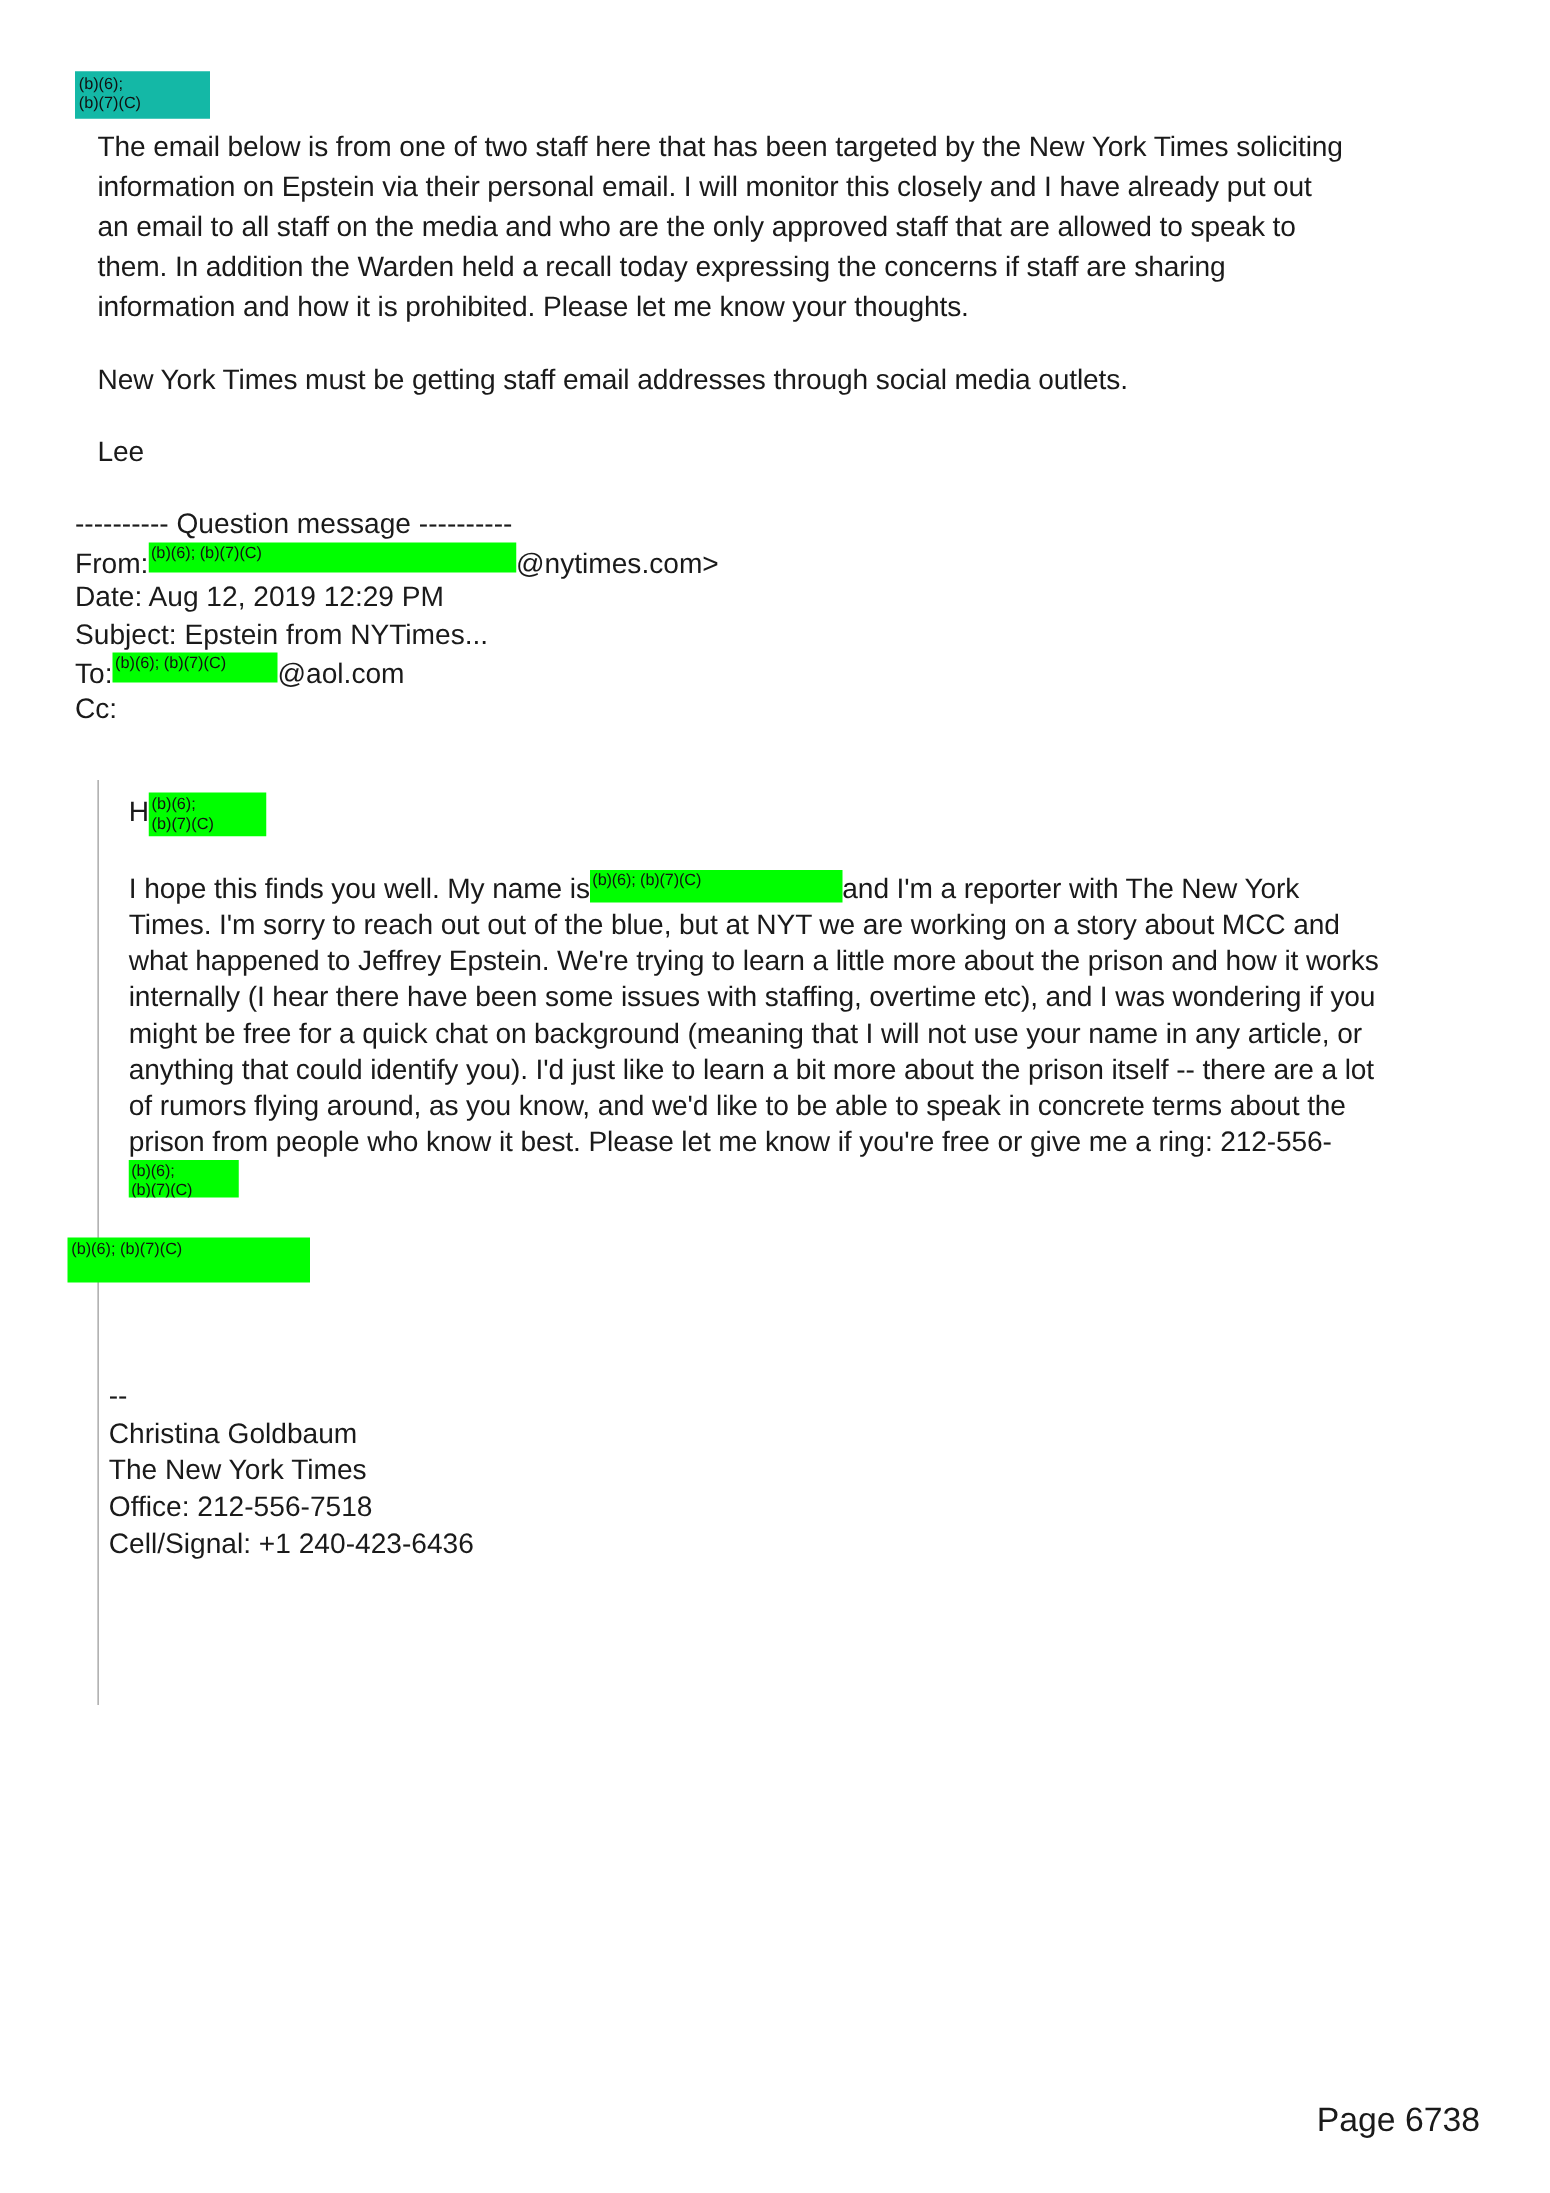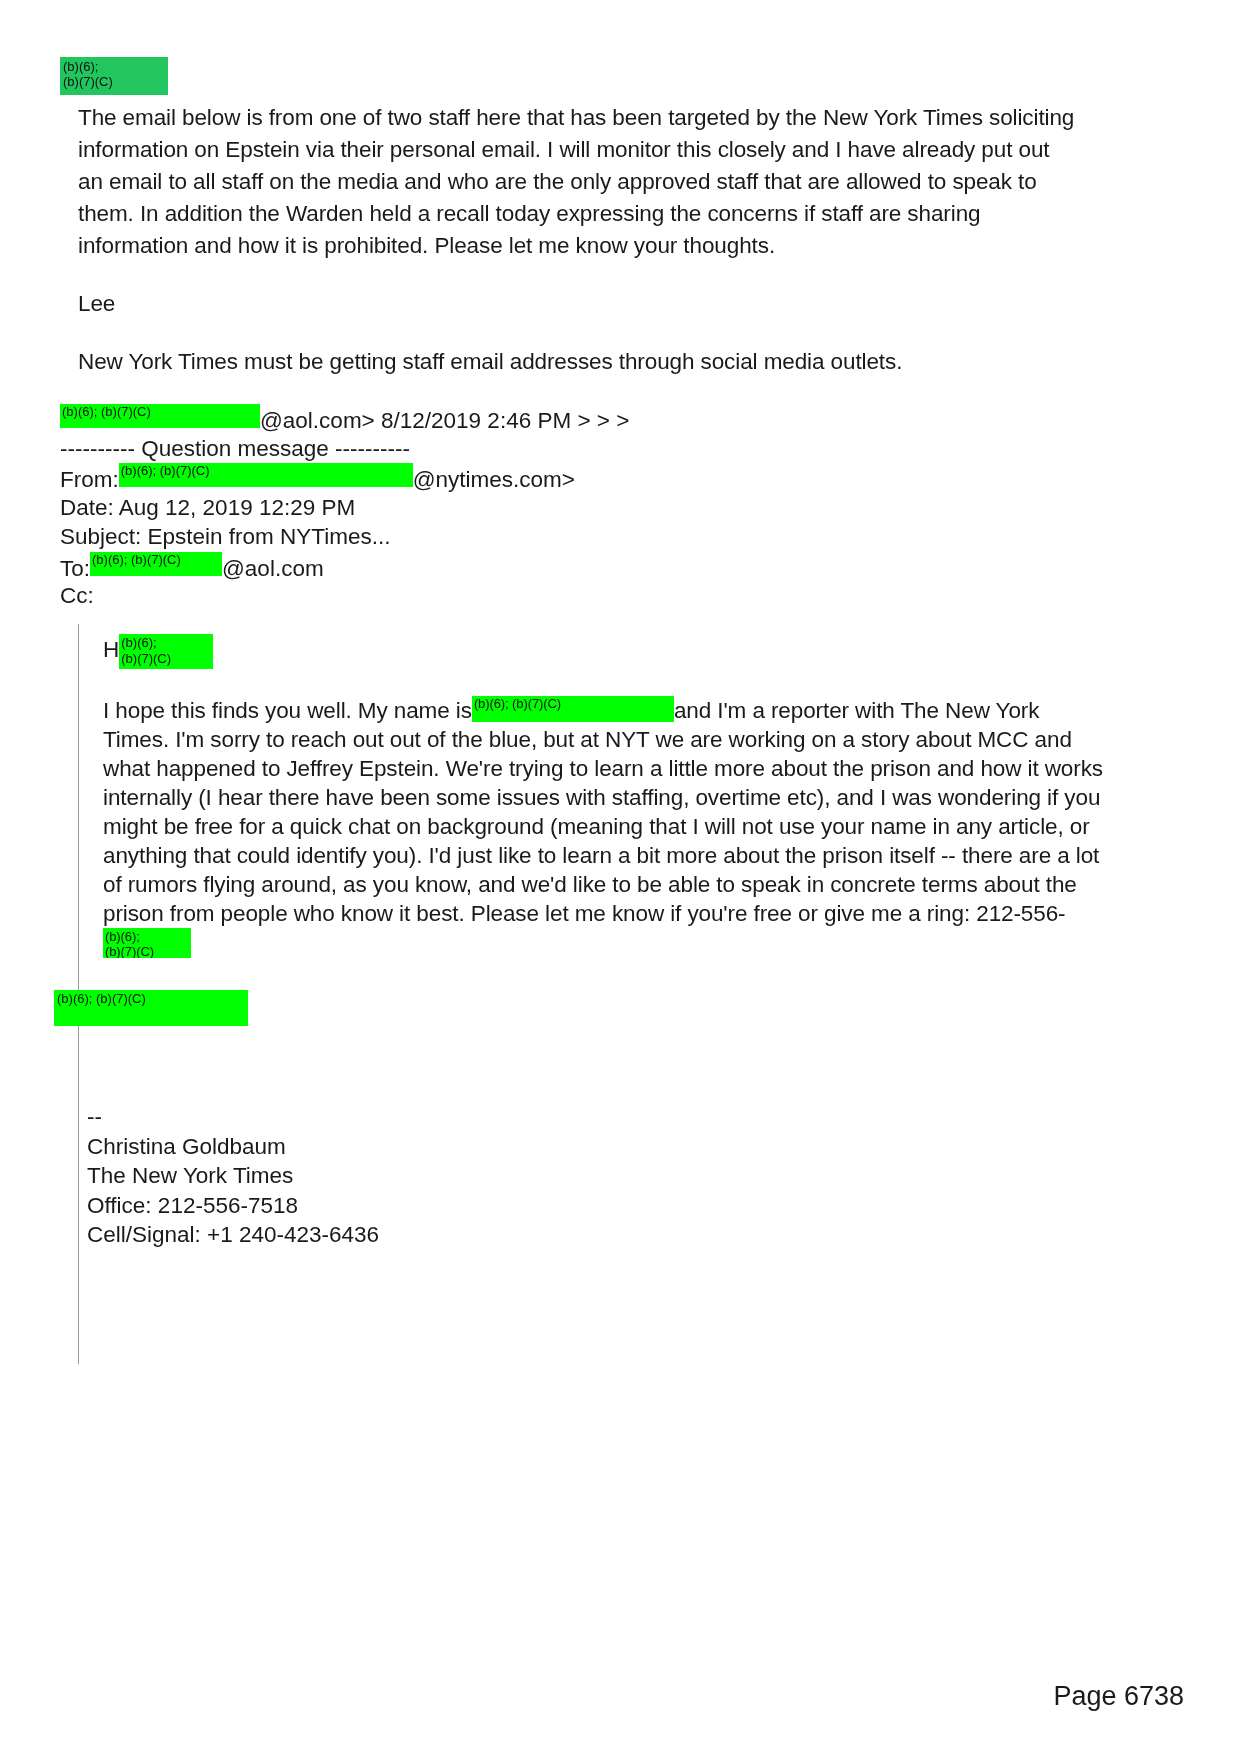--- a/index.html
+++ b/index.html
@@ -39,21 +39,21 @@
     white-space: pre-line;
   }
 
   
   .top-redaction {
     position: absolute;
     left: 60px;
     top: 57px;
     width: 108px;
     height: 38px;
-    background: #22c55e;
+    background: #14b8a6;
     font-size: 13px;
     line-height: 15px;
     padding: 2px 3px;
     box-sizing: border-box;
     color: #111;
     white-space: pre-line;
   }
 
   .intro {
     position: absolute;
@@ -148,28 +148,25 @@
 </head>
 <body>
 
 <div class="page">
 
   <div class="top-redaction">(b)(6);
 (b)(7)(C)</div>
 
   <div class="intro">
     <p>The email below is from one of two staff here that has been targeted by the New York Times soliciting information on Epstein via their personal email.  I will monitor this closely and I have already put out an email to all staff on the media and who are the only approved staff that are allowed to speak to them.  In addition the Warden held a recall today expressing the concerns if staff are sharing information and how it is prohibited. Please let me know your thoughts.</p>
+    <p>New York Times must be getting staff email addresses through social media outlets.</p>
     <p>Lee</p>
-    <p>New York Times must be getting staff email addresses through social media outlets.</p>
   </div>
 
   <div class="hdrblock">
-    <div class="line">
-      <span class="redact" style="width:200px;height:24px;">(b)(6); (b)(7)(C)</span><span>@aol.com&gt; 8/12/2019 2:46 PM &gt; &gt; &gt;</span>
-    </div>
     <div class="line">---------- Question message ----------</div>
     <div class="line">
       <span>From:</span><span class="redact" style="width:294px;height:24px;">(b)(6); (b)(7)(C)</span><span>@nytimes.com&gt;</span>
     </div>
     <div class="line">Date: Aug 12, 2019 12:29 PM</div>
     <div class="line">Subject: Epstein from NYTimes...</div>
     <div class="line">
       <span>To:</span><span class="redact" style="width:132px;height:24px;">(b)(6); (b)(7)(C)</span><span>@aol.com</span>
     </div>
     <div class="line">Cc:</div>

